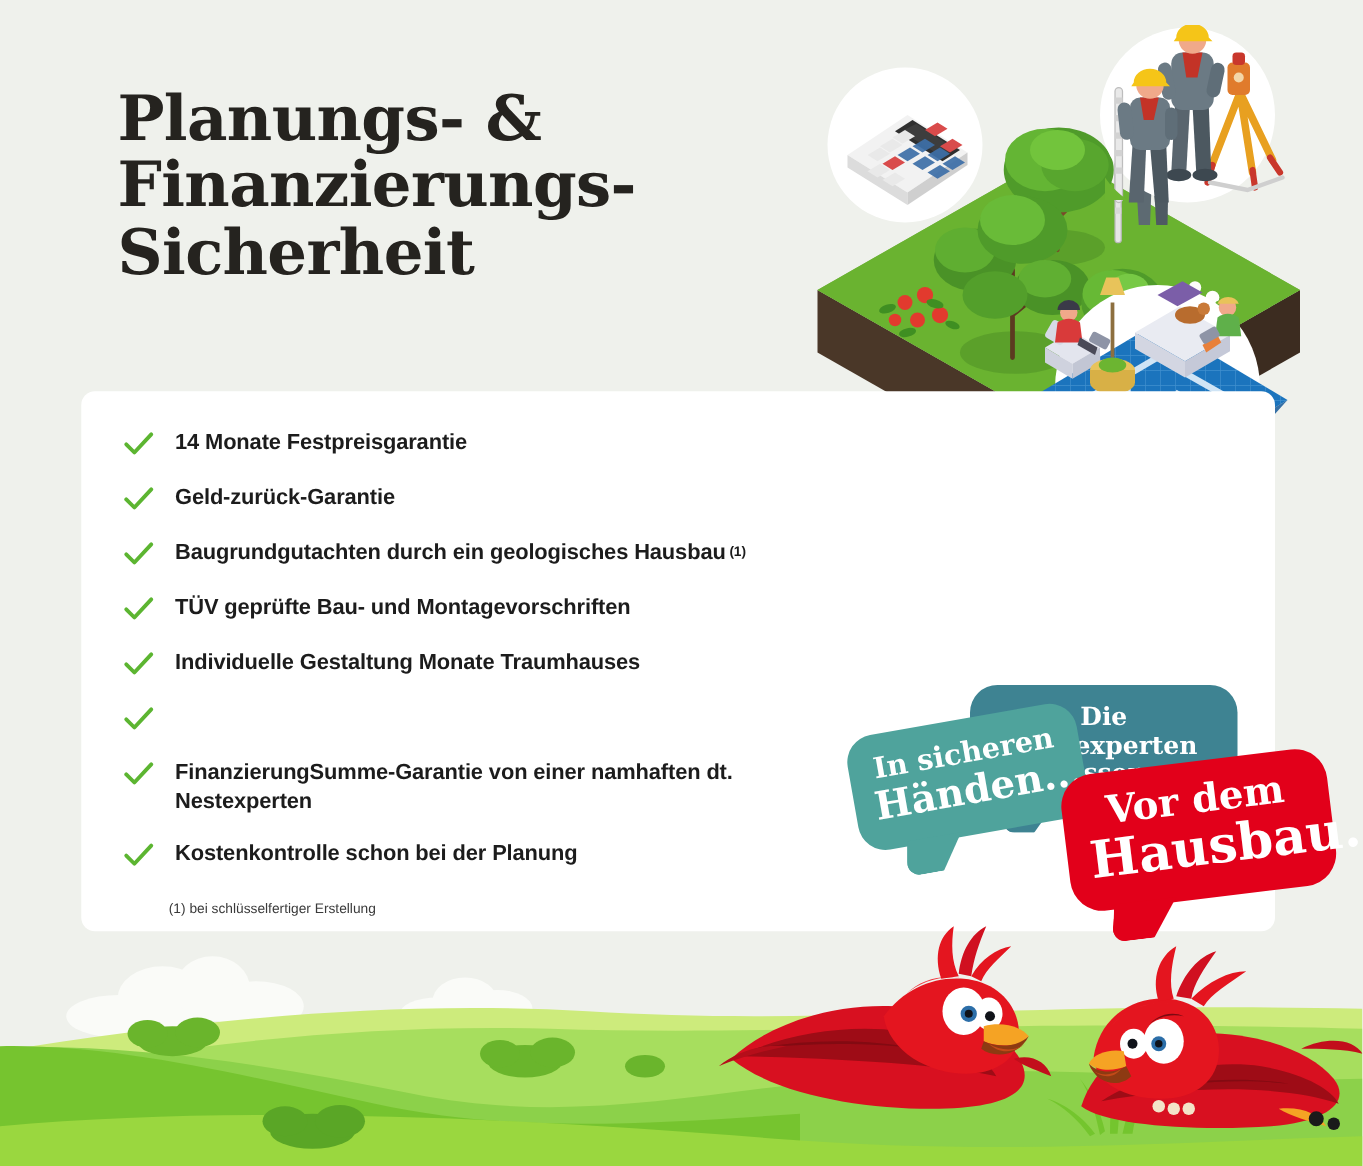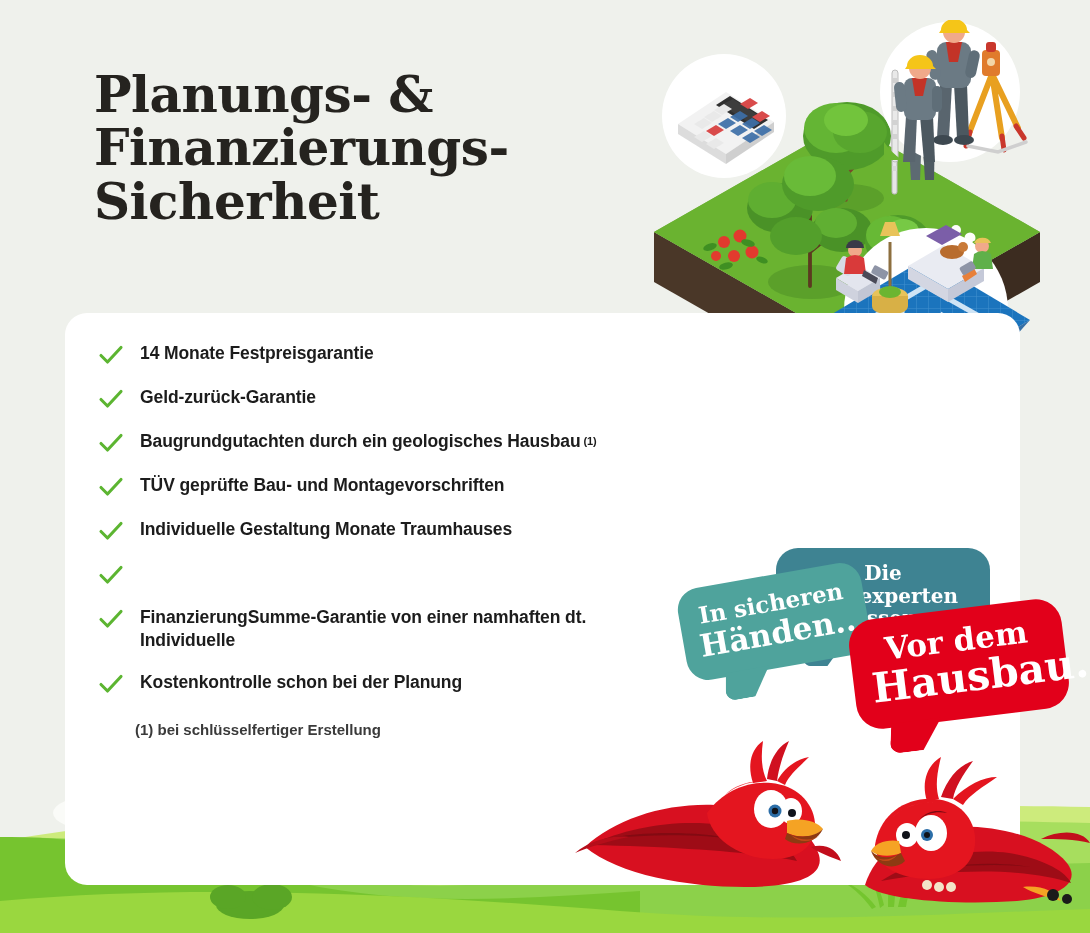--- a/index.html
+++ b/index.html
@@ -20,35 +20,35 @@
     font-family:"DejaVu Serif", serif;
     font-weight:700;
     font-size:50px;line-height:1.07;
     letter-spacing:-0.5px;
     color:#25231f;
     white-space:pre-line;
   }
 
   
   .card{
-    position:absolute;left:65px;top:313px;width:955px;height:572px;
-    background:#ffffff;border-radius:22px;
+    position:absolute;left:65px;top:313px;width:955px;height:432px;
+    background:#ffffff;border-radius:11px;
   }
   .list{position:absolute;left:33px;top:28px;width:600px;}
   .item{display:flex;align-items:flex-start;margin-bottom:17px;}
   .check{width:26px;height:26px;flex:0 0 26px;margin-right:16px;margin-top:1px;}
   .check svg{display:block;}
   .itxt{
     font-size:17.5px;font-weight:700;color:#1c1c1c;line-height:1.33;
     letter-spacing:-0.1px;padding-top:1px;
   }
   .sup{font-size:11px;font-weight:700;vertical-align:2px;margin-left:3px;}
   .footnote{
     position:absolute;left:70px;top:408px;
-    font-size:15px;color:#3a3a3a;font-weight:700;
+    font-size:11px;color:#3a3a3a;font-weight:400;
   }
 
   
   .scene{position:absolute;left:640px;top:20px;width:450px;height:400px;}
 
   
   .bubble{position:absolute;color:#fff;text-align:center;font-family:"DejaVu Serif", serif;font-weight:700;}
   .bubble .body{border-radius:22px;padding:12px 18px;position:relative;}
   .bubble .tail{position:absolute;width:0;height:0;}
 
@@ -431,21 +431,21 @@
             </svg>
         </span>
       </div>
 
       <div class="item">
         <span class="check">
           <svg width="26" height="26" viewBox="0 0 26 26">
               <path d="M3 13.5 L9.5 20 L23 5.5" fill="none" stroke="#5cb531" stroke-width="3.1" stroke-linecap="round" stroke-linejoin="round"></path>
             </svg>
         </span>
-        <span class="itxt" style="max-width:500px;">FinanzierungSumme-Garantie von einer namhaften dt. Individuelle</span>
+        <span class="itxt" style="max-width:500px;">FinanzierungSumme-Garantie von einer namhaften dt. Nestexperten</span>
       </div>
 
       <div class="item">
         <span class="check">
           <svg width="26" height="26" viewBox="0 0 26 26">
               <path d="M3 13.5 L9.5 20 L23 5.5" fill="none" stroke="#5cb531" stroke-width="3.1" stroke-linecap="round" stroke-linejoin="round"></path>
             </svg>
         </span>
         <span class="itxt">Kostenkontrolle schon bei der Planung</span>
       </div>

